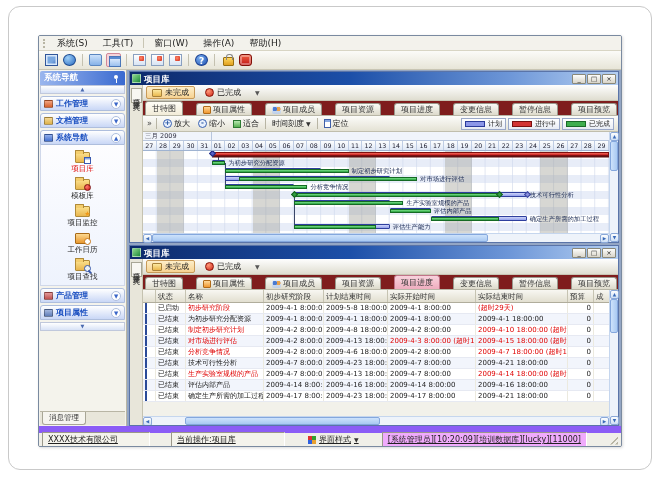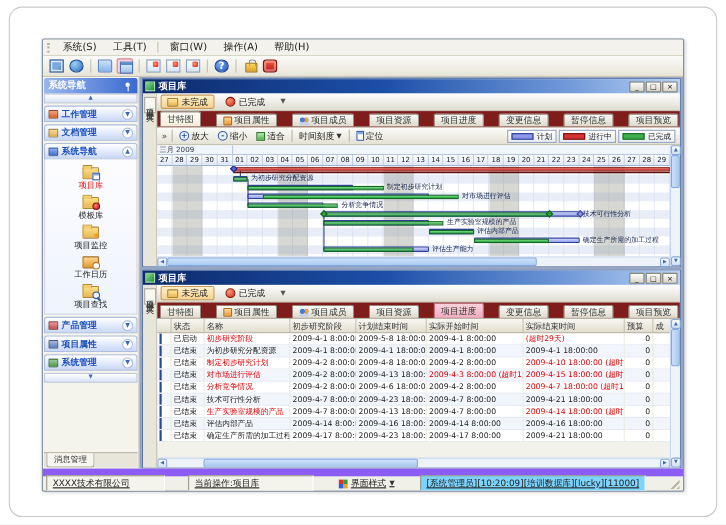--- a/index.html
+++ b/index.html
@@ -140,21 +140,21 @@
   .red { color:#e00000; }
   .status-ico { width:7px; height:7px; margin:2px auto 0; background:linear-gradient(#9ab8ee,#4a72c8); border:1px solid #2a4a98; }
 
   
   .statusbar { height:20px; flex:none; background:#f0efe8; border-top:7px solid #8b5cf6; display:flex; align-items:center; padding:2px 3px; gap:21px; font-size:8px; color:#222;text-decoration:underline; }
   .sb-cell { border:1px solid; border-color:#9a978a #ffffff #ffffff #9a978a; height:15px; line-height:13px; padding:0 5px; background:#f4f3ec; white-space:nowrap; overflow:hidden; }
   .sb-company { width:108px; flex:none; }
   .sb-op { flex:1; }
   .style-btn { display:flex; align-items:center; gap:3px; border:none; background:none; padding:0 2px; white-space:nowrap; }
   .style-ico { width:8px; height:8px; background-image:linear-gradient(#e03030,#e03030),linear-gradient(#30a030,#30a030),linear-gradient(#3060e0,#3060e0),linear-gradient(#e8a030,#e8a030); background-size:4px 4px; background-position:0 0,4px 0,0 4px,4px 4px; background-repeat:no-repeat; }
-  .sb-session { background:#7dd3fc;text-align:center; }
+  .sb-session { background:#f0abfc;text-align:center; }
   .grip-corner { width:10px; height:10px; flex:none; background:repeating-linear-gradient(135deg,#b8b5a4 0 1.5px,transparent 1.5px 4px); clip-path:polygon(100% 0,100% 100%,0 100%); }
 </style>
 </head>
 <body>
 
 <div class="frame"></div>
 <div class="app">
 
   <div class="menubar" id="menubar">
     <div class="grip"></div>
@@ -259,25 +259,20 @@
             </div>
           </div>
           <div class="group">
             <span class="g-ico" style="background: linear-gradient(rgba(255, 255, 255, 0.4), rgba(0, 0, 0, 0.08)), rgb(208, 88, 88);"></span>
             <span>产品管理</span>
             <span class="g-chev">▼</span>
           </div>
           <div class="group">
             <span class="g-ico" style="background: linear-gradient(rgba(255, 255, 255, 0.4), rgba(0, 0, 0, 0.08)), rgb(104, 136, 200);"></span>
             <span>项目属性</span>
-            <span class="g-chev">▼</span>
-          </div>
-          <div class="group">
-            <span class="g-ico" style="background: linear-gradient(rgba(255, 255, 255, 0.4), rgba(0, 0, 0, 0.08)), rgb(88, 168, 88);"></span>
-            <span>系统管理</span>
             <span class="g-chev">▼</span>
           </div>
         </div>
       <div class="scroll-strip down-strip">▼</div>
       <div class="sb-bottom">
         <div class="btab">消息管理</div>
       </div>
     </div>
 
     <div class="mdi">

